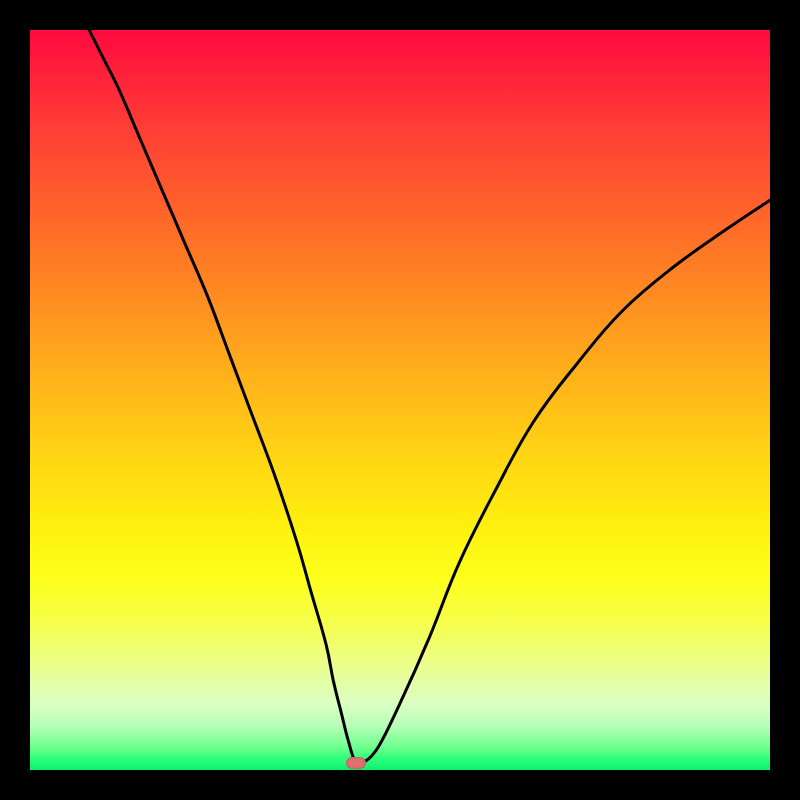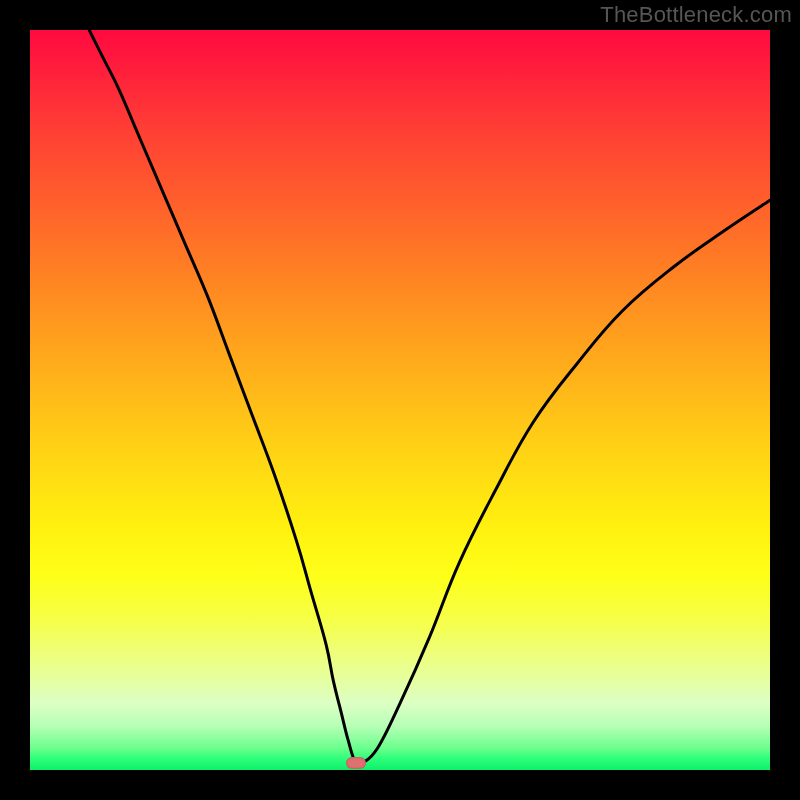--- a/index.html
+++ b/index.html
@@ -75,21 +75,20 @@
     border-radius: 6px;
     background: #e07070;
     box-shadow: inset 0 0 3px rgba(0,0,0,0.25);
   }
 </style>
 </head>
 <body>
 
 <div class="frame">
 
-  <div class="watermark">TheBottleneck.com</div>
 
   <div class="plot-area">
     <div class="gradient-bg"></div>
     <svg class="curve" viewBox="0 0 740 740" preserveAspectRatio="none">
       <path id="curve-path" fill="none" stroke="#000000" stroke-width="3" stroke-linejoin="round" stroke-linecap="round" d="M 59.20 0.00 C 62.16 5.92, 68.08 17.76, 74.00 29.60 C 79.92 41.44, 81.40 42.92, 88.80 59.20 C 96.20 75.48, 102.12 90.28, 111.00 111.00 C 119.88 131.72, 124.32 142.08, 133.20 162.80 C 142.08 183.52, 146.52 193.88, 155.40 214.60 C 164.28 235.32, 168.72 244.20, 177.60 266.40 C 186.48 288.60, 190.92 301.92, 199.80 325.60 C 208.68 349.28, 213.12 361.12, 222.00 384.80 C 230.88 408.48, 235.32 418.84, 244.20 444.00 C 253.08 469.16, 259.00 486.92, 266.40 510.60 C 273.80 534.28, 275.28 541.68, 281.20 562.40 C 287.12 583.12, 291.56 596.44, 296.00 614.20 C 300.44 631.96, 300.44 637.88, 303.40 651.20 C 306.36 664.52, 307.84 668.96, 310.80 680.80 C 313.76 692.64, 315.24 700.04, 318.20 710.40 C 321.16 720.76, 322.64 728.16, 325.60 732.60 C 328.56 737.04, 328.56 735.56, 333.00 732.60 C 337.44 729.64, 340.40 729.64, 347.80 717.80 C 355.20 705.96, 359.64 695.60, 370.00 673.40 C 380.36 651.20, 387.76 634.92, 399.60 606.80 C 411.44 578.68, 415.88 562.40, 429.20 532.80 C 442.52 503.20, 451.40 486.92, 466.20 458.80 C 481.00 430.68, 486.92 417.36, 503.20 392.20 C 519.48 367.04, 529.84 355.20, 547.60 333.00 C 565.36 310.80, 572.76 300.44, 592.00 281.20 C 611.24 261.96, 623.08 253.08, 643.80 236.80 C 664.52 220.52, 676.36 213.12, 695.60 199.80 C 714.84 186.48, 731.12 176.12, 740.00 170.20"></path>
     </svg>
     <div id="marker" class="marker" style="left: 315.6px; top: 726.6px; background: rgb(224, 112, 112);"></div>
   </div>
 
 </div>

